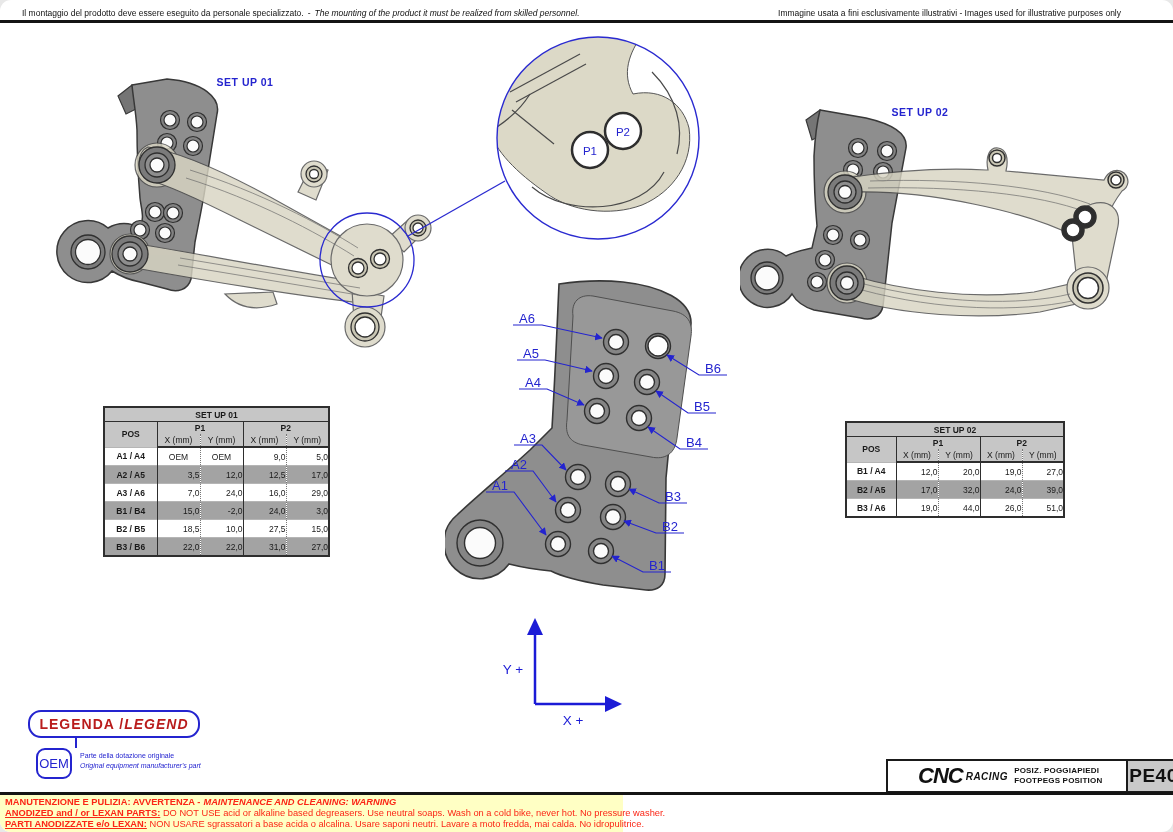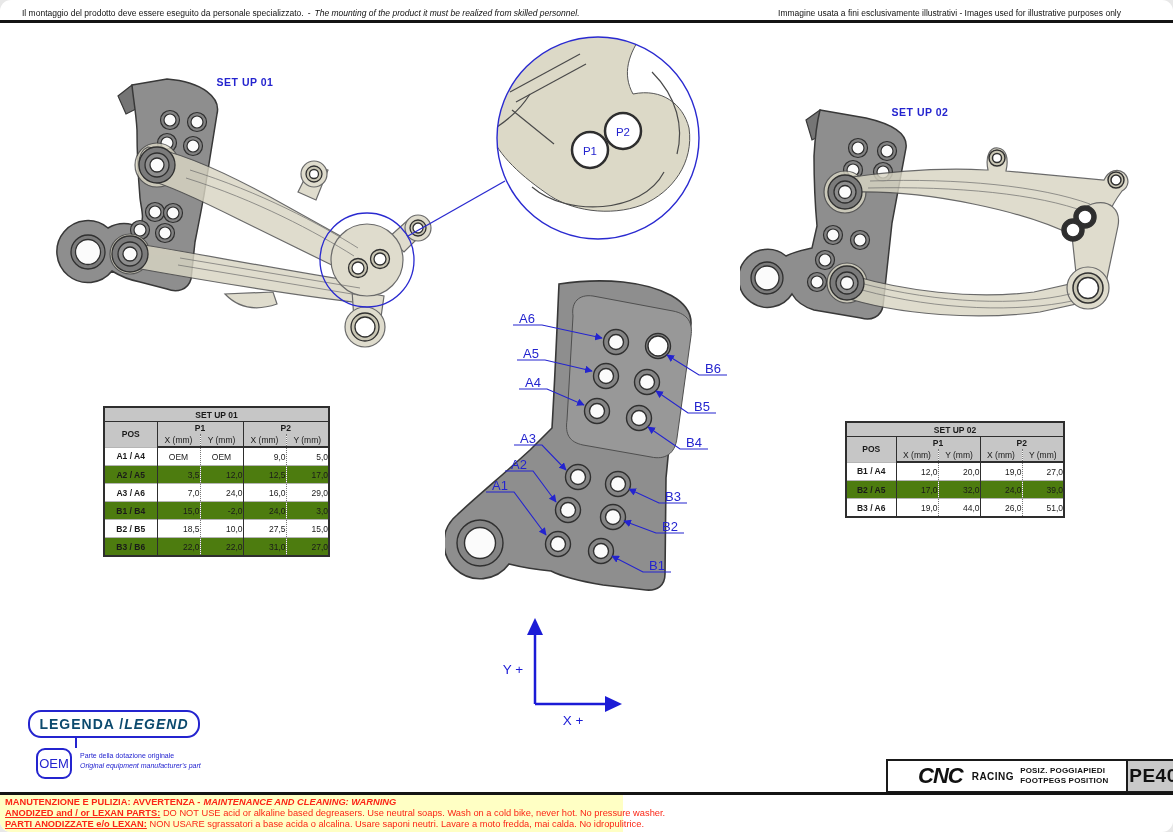--- a/index.html
+++ b/index.html
@@ -24,39 +24,39 @@
   .setup-table{position:absolute;border-collapse:collapse;table-layout:fixed;background:#fff;border:2px solid #2e2e2e;}
   .setup-table td{padding:0;font-size:8.5px;color:#1a1a1a;overflow:hidden;}
   .t-title{background:#c6c6c6;font-weight:bold;font-size:9px;text-align:center;height:13px;border-bottom:1px solid #2e2e2e;}
   .t-h{background:#c6c6c6;font-weight:bold;font-size:9px;text-align:center;height:12px;}
   .t-xh{background:#c6c6c6;font-size:6.5px;text-align:center;height:12px;}
   .t-posh{background:#c6c6c6;font-weight:bold;font-size:9px;text-align:center;}
   .bR{border-right:1px solid #2e2e2e;}
   .bRd{border-right:1px dotted #777;}
   .bB2 td{border-bottom:2px solid #2e2e2e;}
   tr.data td{border-top:1px solid #b5b5b5;height:17px;}
-  tr.data.alt td{background:#4d7c0f;}
+  tr.data.alt td{background:#a3a3a3;}
   .posc{text-align:center;font-weight:bold;}
   .num{text-align:right;padding-right:7px;}
   .ctr{text-align:center;padding-right:0;}
   
   .legend-box{position:absolute;left:28px;top:710px;width:168px;height:24px;border:2px solid #2424cf;border-radius:13px;
-    display:flex;align-items:center;justify-content:center;color:#0c4a6e;font-size:14px;font-weight:bold;letter-spacing:1px;background:#fff;}
+    display:flex;align-items:center;justify-content:center;color:#b91c1c;font-size:14px;font-weight:bold;letter-spacing:1px;background:#fff;}
   .legend-box .en{font-style:italic;}
   .legend-conn{position:absolute;left:75px;top:738px;width:2px;height:10px;background:#2424cf;}
   .oem-box{position:absolute;left:36px;top:748px;width:32px;height:27px;border:2px solid #2424cf;border-radius:9px;
     display:flex;align-items:center;justify-content:center;color:#2424cf;font-size:13px;background:#fff;}
   .legend-text{position:absolute;left:80px;top:751px;color:#2424cf;font-size:7px;line-height:10px;}
   .legend-text .en{font-style:italic;}
   
   .title-block{position:absolute;left:886px;top:759px;width:282px;height:30px;border:2px solid #1a1a1a;
     display:flex;align-items:stretch;background:#fff;padding-left:20px;}
   .tb-logo{display:flex;align-items:center;padding:0 6px 0 10px;white-space:nowrap;}
   .cnc{font-size:22px;font-weight:bold;font-style:italic;letter-spacing:-1px;}
-  .racing{font-size:10px;font-weight:bold;margin-left:9px;letter-spacing:.5px;}
+  .racing{font-size:10px;font-weight:bold;font-style:italic;margin-left:3px;letter-spacing:.5px;}
   .tb-sub{flex:1;display:flex;flex-direction:column;justify-content:center;align-items:flex-start;
     font-size:8px;font-weight:bold;line-height:1.25;padding-right:5px;letter-spacing:.2px;white-space:nowrap;}
   .tb-code{width:62px;background:#c9c9c9;border-left:2px solid #1a1a1a;display:flex;align-items:center;justify-content:center;
     font-size:19px;font-weight:bold;letter-spacing:.5px;}
   .rev-row{position:absolute;left:1102px;top:797px;display:flex;align-items:baseline;gap:28px;}
   .rev-label{font-size:9px;font-weight:bold;}
   .rev-value{font-size:12px;font-weight:bold;margin-top:39px;}
   
   .warning{position:absolute;left:0;top:795px;width:614px;background:#ffffc4;padding:2px 4px 3px 5px;
     font-size:9.3px;line-height:11px;color:#fb2616;font-weight:bold;white-space:nowrap;}

